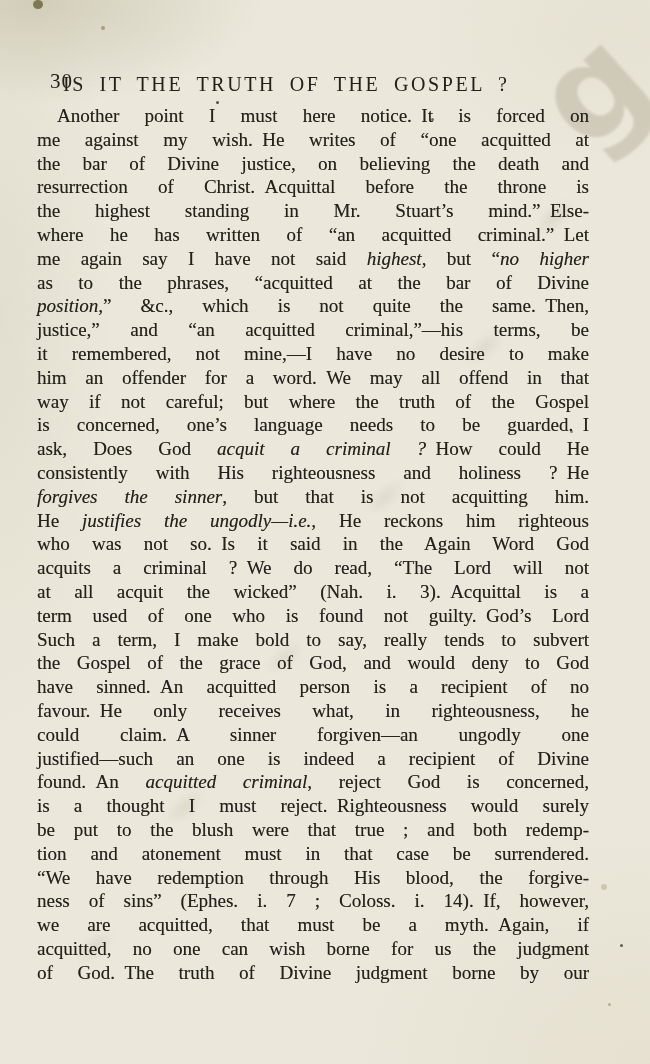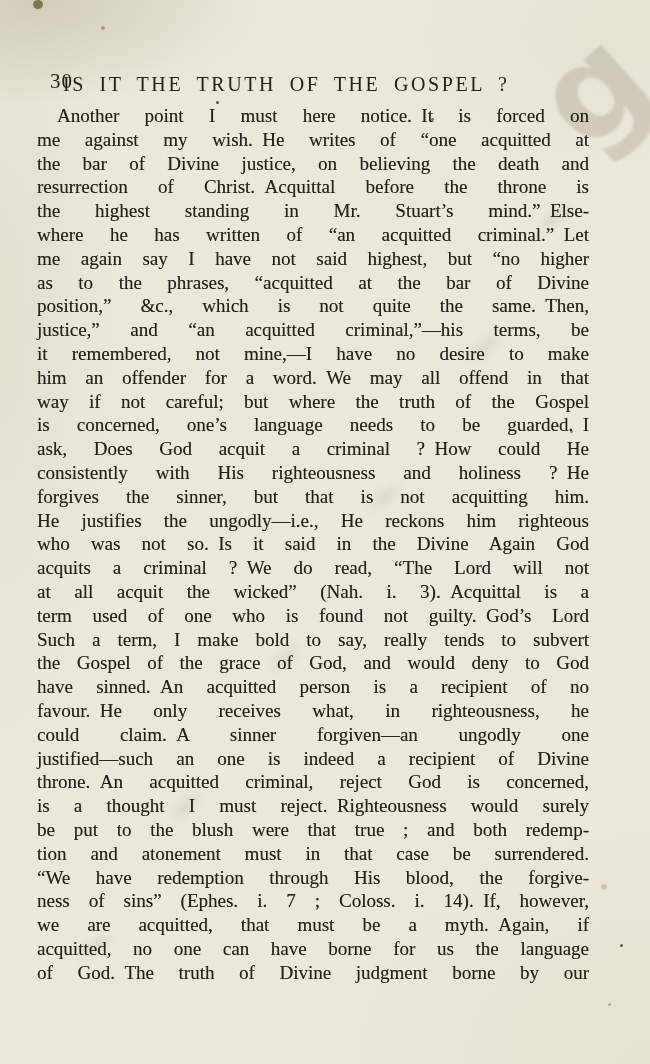--- a/index.html
+++ b/index.html
@@ -60,21 +60,21 @@
     font-size:19px;
     line-height:23.8px;
     text-shadow:0.2px 0.2px 0.3px rgba(40,36,30,0.45);
   }
   .tl{
     text-align:justify;
     text-align-last:justify;
     -moz-text-align-last:justify;
   }
   .tl:first-child{text-indent:20px;}
-  .it{}
+  .it{font-style:italic;}
 </style>
 </head>
 <body>
 
 <div id="page">
 
   <div class="wm-glyph">g</div>
   <div class="wm-smudge" style="left:60px;top:930px;opacity:.55;"></div>
   <div class="wm-smudge" style="left:150px;top:790px;opacity:.5;"></div>
   <div class="wm-smudge" style="left:250px;top:640px;opacity:.45;"></div>
@@ -108,34 +108,34 @@
       <div class="tl"><span class="it">position,</span><span>” &amp;c., which is not quite the same. Then,</span></div>
       <div class="tl"><span>justice,” and “an acquitted criminal,”—his terms, be</span></div>
       <div class="tl"><span>it remembered, not mine,—I have no desire to make</span></div>
       <div class="tl"><span>him an offender for a word. We may all offend in that</span></div>
       <div class="tl"><span>way if not careful; but where the truth of the Gospel</span></div>
       <div class="tl"><span>is concerned, one’s language needs to be guarded. I</span></div>
       <div class="tl"><span>ask, Does God </span><span class="it">acquit a criminal ?</span><span> How could He</span></div>
       <div class="tl"><span>consistently with His righteousness and holiness ? He</span></div>
       <div class="tl"><span class="it">forgives the sinner</span><span>, but that is not acquitting him.</span></div>
       <div class="tl"><span>He </span><span class="it">justifies the ungodly—i.e.,</span><span> He reckons him righteous</span></div>
-      <div class="tl"><span>who was not so. Is it said in the Divine Again God</span></div>
+      <div class="tl"><span>who was not so. Is it said in the Again Word God</span></div>
       <div class="tl"><span>acquits a criminal ? We do read, “The Lord will not</span></div>
       <div class="tl"><span>at all acquit the wicked” (Nah. i. 3). Acquittal is a</span></div>
       <div class="tl"><span>term used of one who is found not guilty. God’s Lord</span></div>
       <div class="tl"><span>Such a term, I make bold to say, really tends to subvert</span></div>
       <div class="tl"><span>the Gospel of the grace of God, and would deny to God</span></div>
       <div class="tl"><span>have sinned. An acquitted person is a recipient of no</span></div>
       <div class="tl"><span>favour. He only receives what, in righteousness, he</span></div>
       <div class="tl"><span>could claim. A sinner forgiven—an ungodly one</span></div>
       <div class="tl"><span>justified—such an one is indeed a recipient of Divine</span></div>
-      <div class="tl"><span>throne. An </span><span class="it">acquitted criminal</span><span>, reject God is concerned,</span></div>
+      <div class="tl"><span>found. An </span><span class="it">acquitted criminal</span><span>, reject God is concerned,</span></div>
       <div class="tl"><span>is a thought I must reject. Righteousness would surely</span></div>
       <div class="tl"><span>be put to the blush were that true ; and both redemp-</span></div>
       <div class="tl"><span>tion and atonement must in that case be surrendered.</span></div>
       <div class="tl"><span>“We have redemption through His blood, the forgive-</span></div>
       <div class="tl"><span>ness of sins” (Ephes. i. 7 ; Coloss. i. 14). If, however,</span></div>
       <div class="tl"><span>we are acquitted, that must be a myth. Again, if</span></div>
-      <div class="tl"><span>acquitted, no one can have borne for us the language</span></div>
+      <div class="tl"><span>acquitted, no one can wish borne for us the judgment</span></div>
       <div class="tl"><span>of God. The truth of Divine judgment borne by our</span></div>
     </div>
 
 </div>
 
 </body></html>

